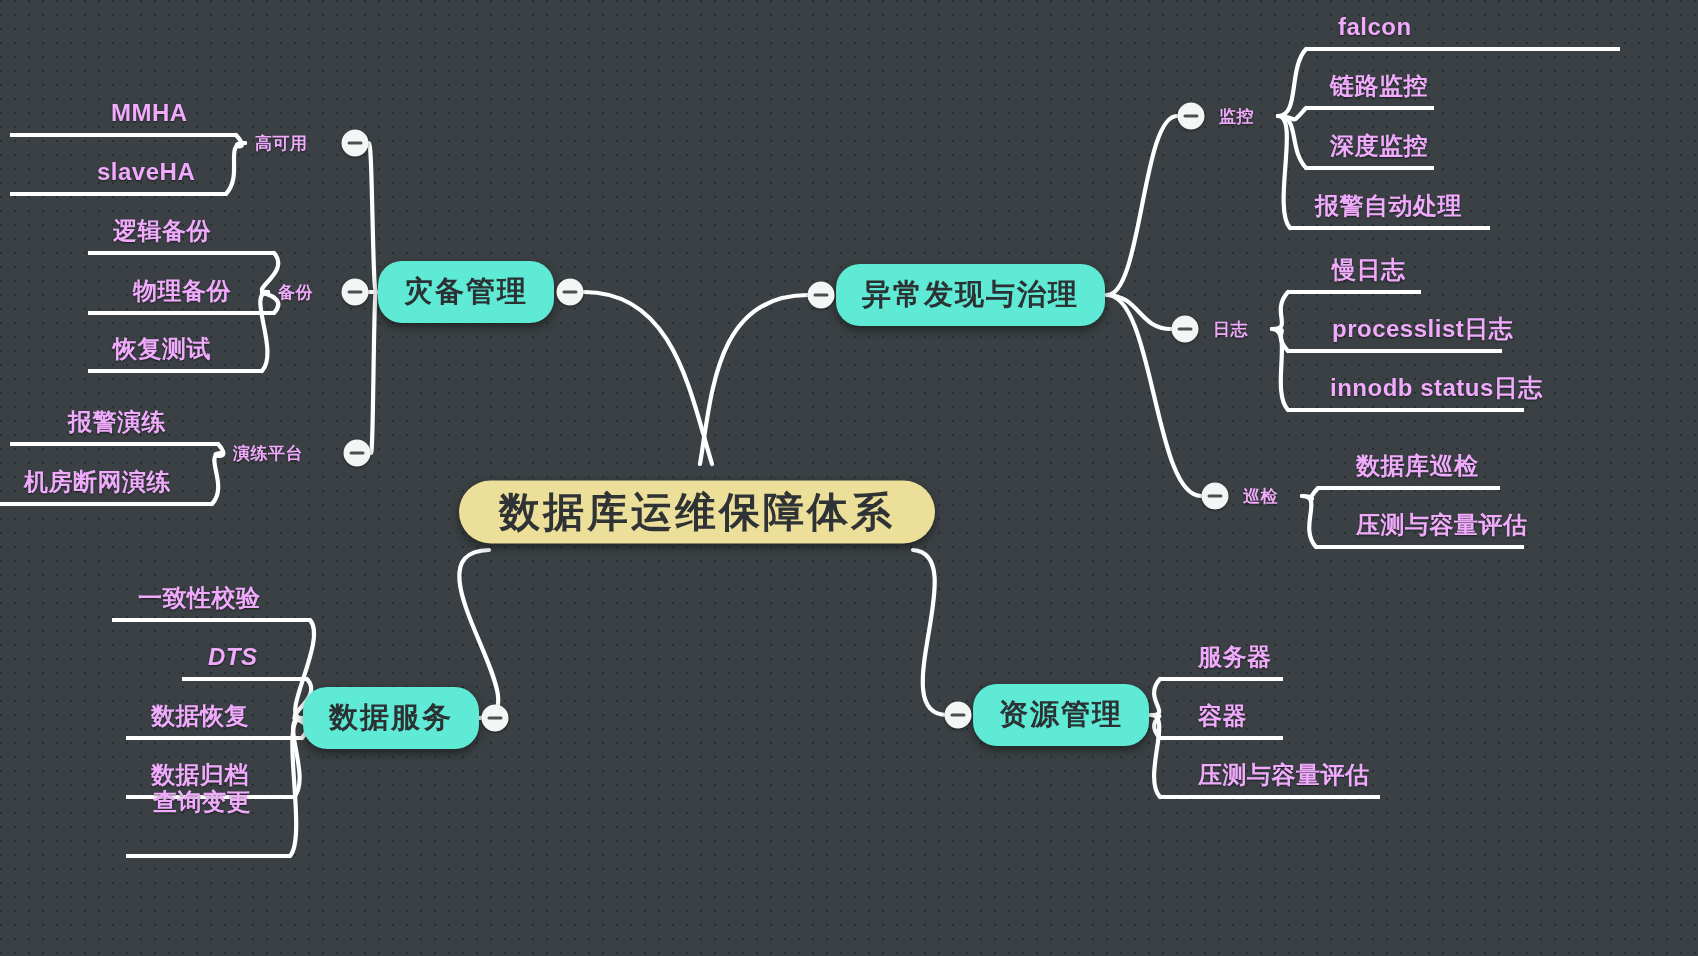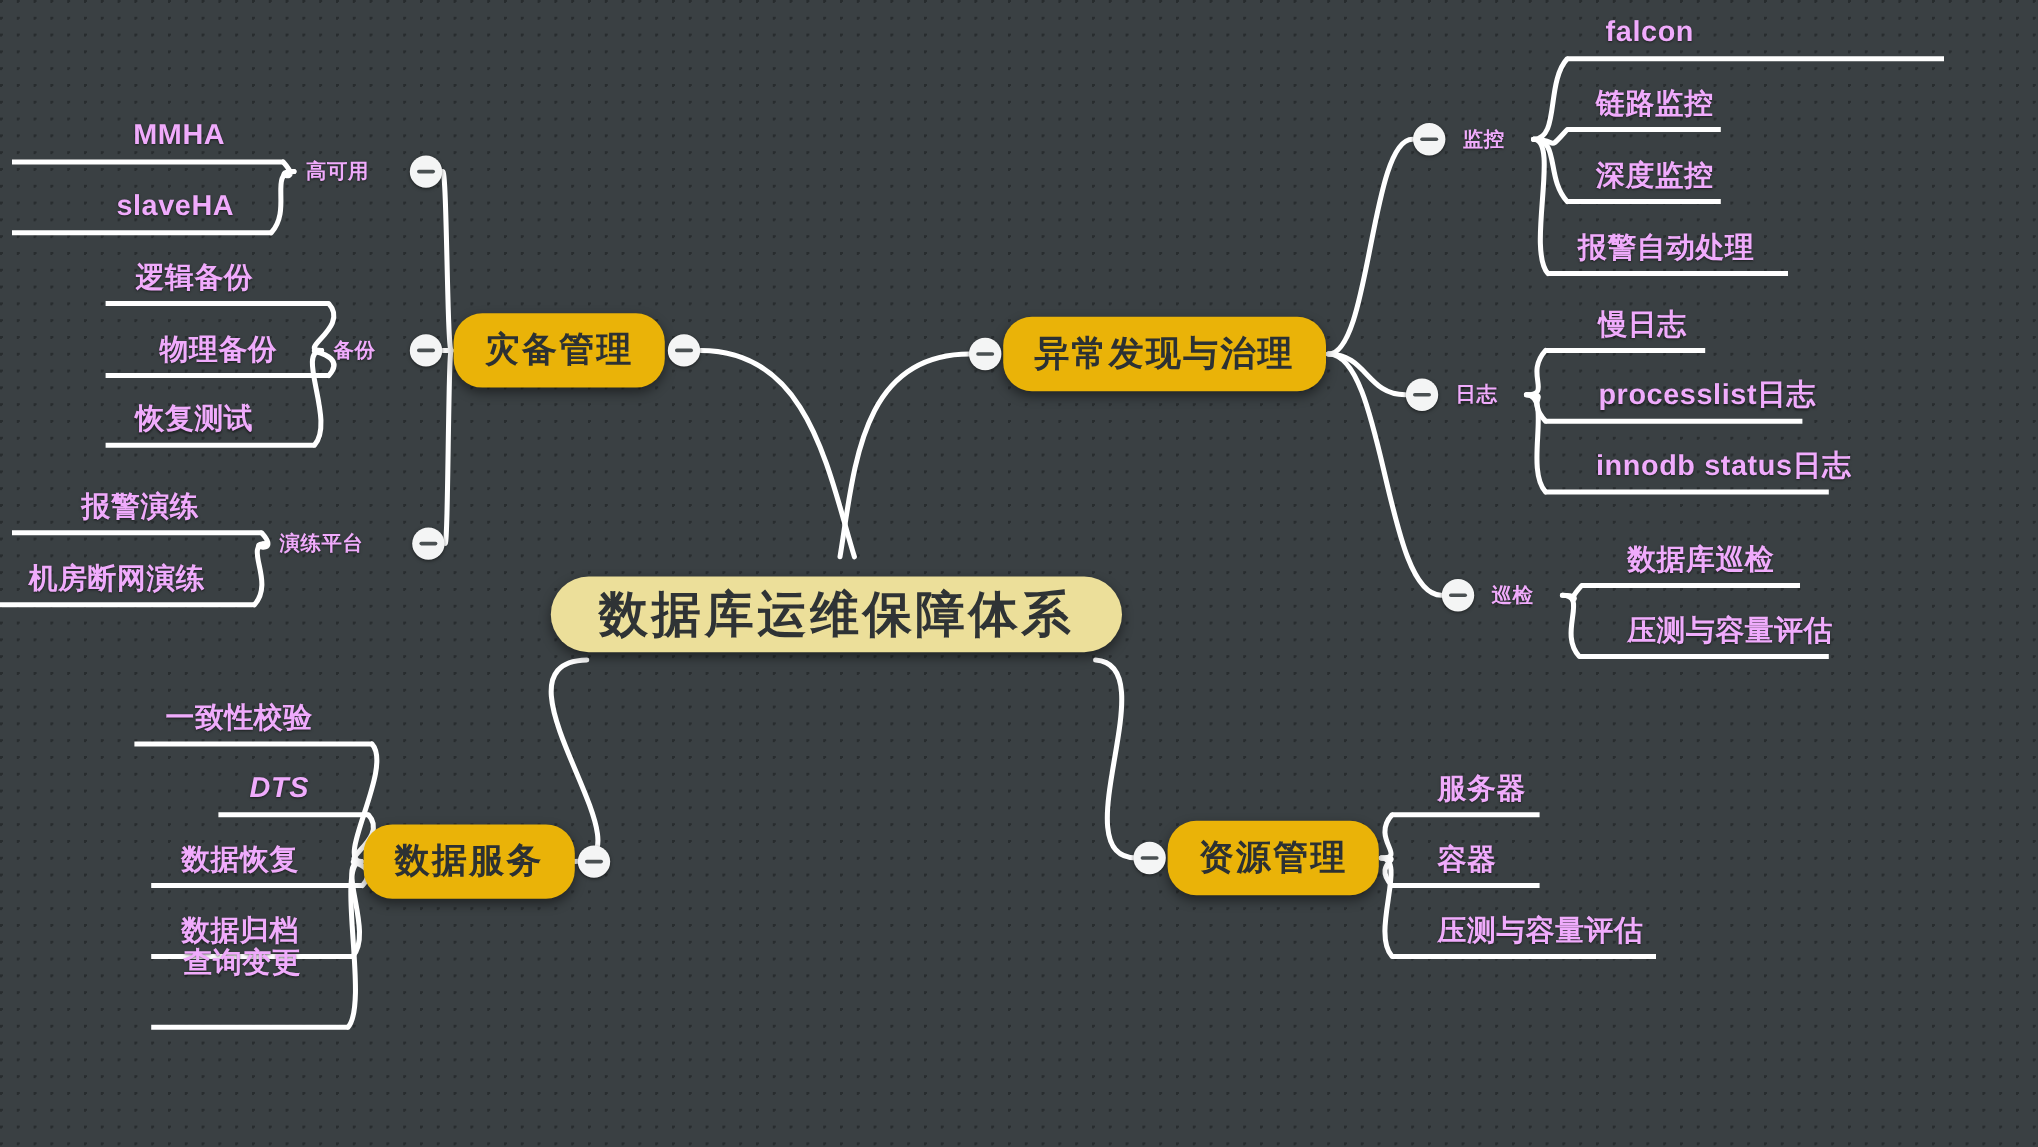--- a/index.html
+++ b/index.html
@@ -36,21 +36,21 @@
     box-shadow:0 4px 10px rgba(0,0,0,0.45);
     white-space:nowrap;
   }
   .pill-root{
     background:#ecdf9a;color:#2f3335;
     font-size:41px;font-weight:700;
     padding:4px 40px;border-radius:32px;
     letter-spacing:3px;
   }
   .pill-branch{
-    background:#eab308;color:#2c3133;
+    background:#5eead4;color:#2c3133;
     font-size:29px;font-weight:700;
     padding:11px 26px;
     letter-spacing:2px;
   }
 
   .toggle{
     position:absolute;
     width:27px;height:27px;border-radius:50%;
     background:#f4f5f5;
     transform:translate(-50%,-50%);

